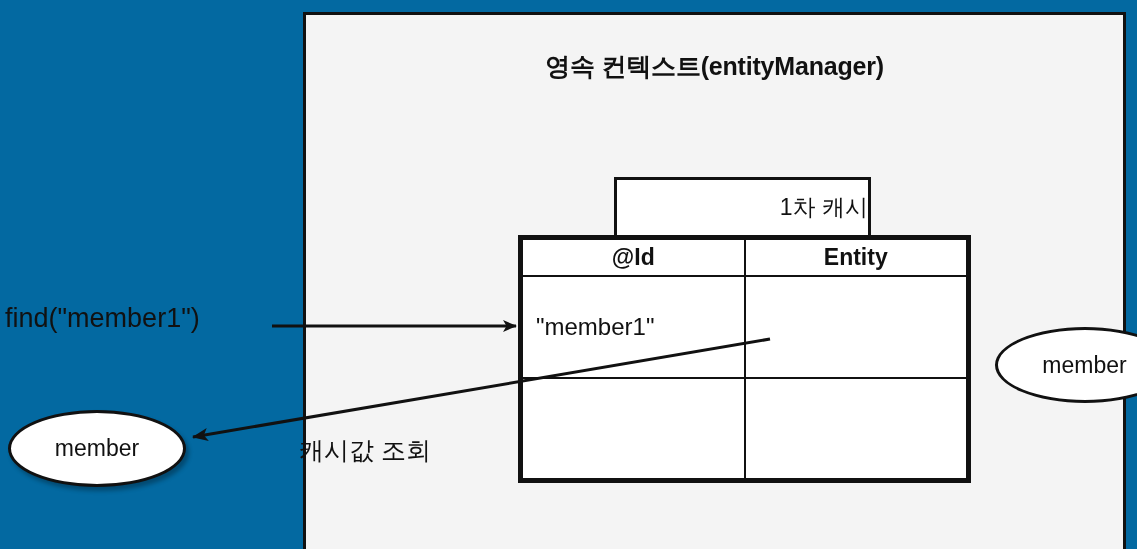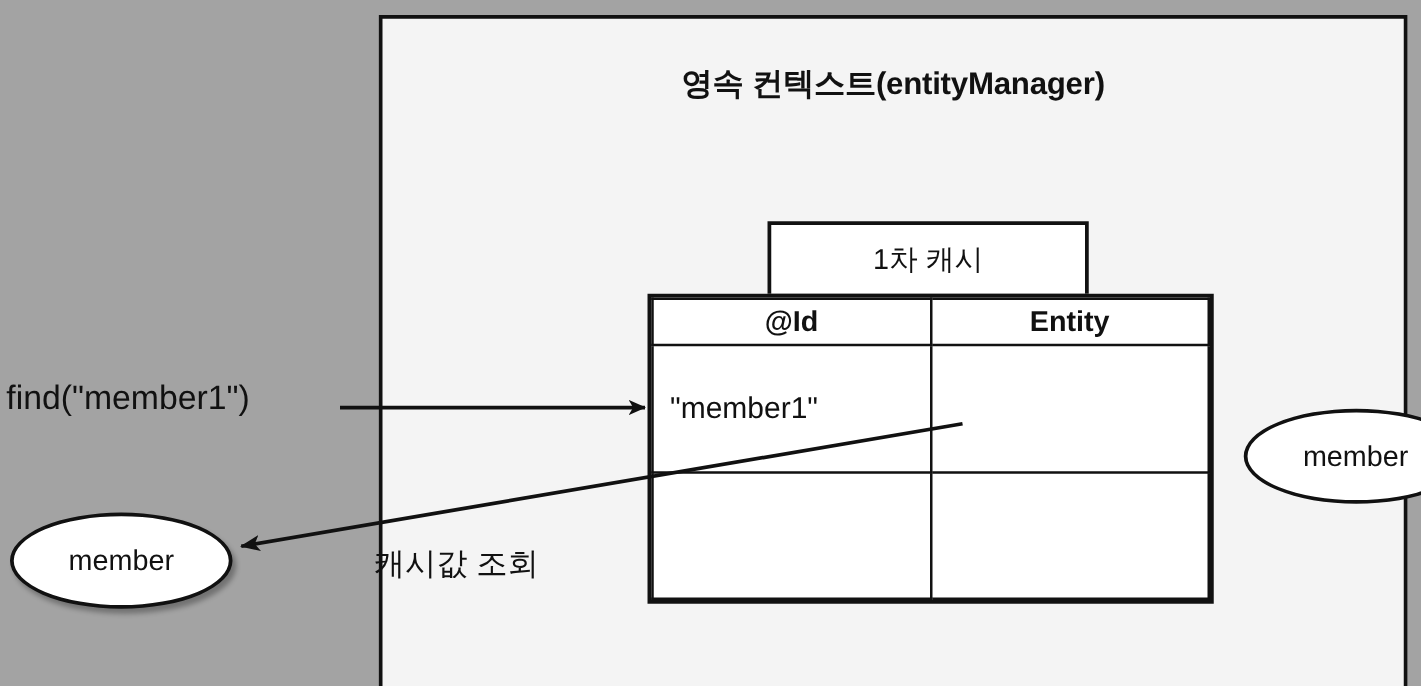--- a/index.html
+++ b/index.html
@@ -8,21 +8,21 @@
     background: #ffffff;
   }
   body {
     font-family: "Liberation Sans", "DejaVu Sans", sans-serif;
     -webkit-font-smoothing: antialiased;
   }
   #stage {
     position: relative;
     width: 1137px;
     height: 549px;
-    background: #a3a3a3;
+    background: #0369a1;
     overflow: hidden;
   }
 
   
   #pc-panel {
     position: absolute;
     left: 303px;
     top: 12px;
     width: 823px;
     height: 552px;
@@ -47,21 +47,21 @@
     position: absolute;
     left: 614px;
     top: 177px;
     width: 257px;
     height: 61px;
     background: #ffffff;
     border: 3px solid #111111;
     box-sizing: border-box;
     display: flex;
     align-items: center;
-    justify-content: center;
+    justify-content: flex-end;
     font-size: 23px;
     color: #111111;
   }
 
   
   #cache-table {
     position: absolute;
     left: 518px;
     top: 235px;
     width: 453px;

